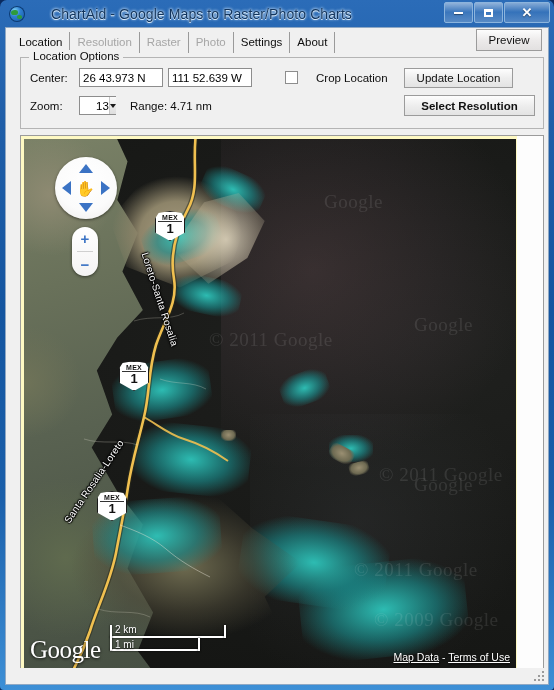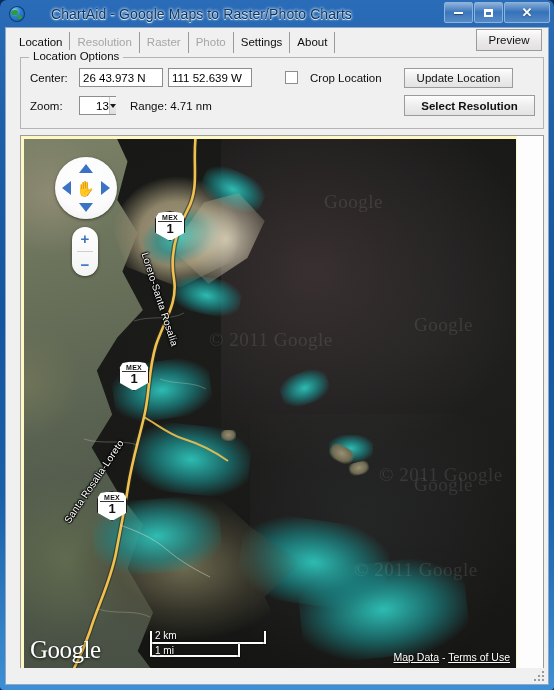--- a/index.html
+++ b/index.html
@@ -98,21 +98,21 @@
   }
   .combo .cv{font-size:11.5px;color:#000;padding-left:16px;flex:1;}
   .combo .cb{
     width:15px;height:17px;margin:0;background:linear-gradient(180deg,#fbfbfb,#eaeaea 50%,#dedede);
     border-left:1px solid #c6c6c6;display:flex;align-items:center;justify-content:center;
   }
   .combo .cb i{
     width:0;height:0;border-left:3.5px solid transparent;border-right:3.5px solid transparent;
     border-top:4px solid #1a1a1a;display:block;
   }
-  .chk{position:absolute;display:flex;align-items:center;gap:12px;cursor:default;}
+  .chk{position:absolute;display:flex;align-items:center;gap:18px;cursor:default;}
   .chk .box{width:13px;height:13px;border:1px solid #8d8d8d;background:#fff;box-sizing:border-box;}
   .chk .t{font-size:11.5px;color:#0d0d0d;white-space:nowrap;}
   .btn{
     position:absolute;border:1px solid #9b9b9b;box-sizing:border-box;
     background:linear-gradient(180deg,#fdfdfd,#ededed 52%,#e3e3e3);
     font-size:11.5px;color:#111;display:flex;align-items:center;justify-content:center;cursor:default;
   }
   .btn.bold{font-weight:bold;}
 
   
@@ -246,21 +246,21 @@
     text-shadow:-1px 0 1px #000,1px 0 1px #000,0 -1px 1px #000,0 1px 1px #000,0 0 3px #000;
     transform-origin:0 0;letter-spacing:.2px;
   }
 
   
   .googlelogo{
     position:absolute;left:6px;bottom:6px;font-family:"Liberation Serif",serif;
     font-size:25px;color:#fff;letter-spacing:-.5px;line-height:1;
     text-shadow:0 1px 3px rgba(0,0,0,.85);
   }
-  .scalebar{position:absolute;left:86px;bottom:11px;width:116px;height:26px;margin-left:40px;}
+  .scalebar{position:absolute;left:86px;bottom:17px;width:116px;height:26px;}
   .scalebar .ln{position:absolute;background:#fff;box-shadow:0 0 2px rgba(0,0,0,.9);}
   .sc-top{left:0;top:11px;height:2px;width:100%;}
   .sc-bot{left:0;bottom:0;height:2px;width:78%;}
   .sc-l{left:0;top:0;width:2px;height:25px;}
   .sc-r{right:0;top:0;width:2px;height:13px;}
   .sc-rb{left:76%;bottom:0;width:2px;height:13px;}
   .sc-t{position:absolute;left:5px;font-size:10px;color:#fff;text-shadow:0 1px 2px rgba(0,0,0,.95);}
   .sc-km{top:-1px;}
   .sc-mi{bottom:1px;}
   .attrib{
@@ -390,20 +390,21 @@
                 <path d="M74,470 C92,476 110,470 126,478" fill="none" stroke="#e9e4d6" stroke-width=".8" opacity=".3"></path>
                 <path d="M110,182 C128,176 146,182 160,174" fill="none" stroke="#e9e4d6" stroke-width=".8" opacity=".3"></path>
               </svg>
 
               <div class="wm" style="left:300px;top:52px;">Google</div>
               <div class="wm" style="left:185px;top:190px;">© 2011 Google</div>
               <div class="wm" style="left:390px;top:175px;">Google</div>
               <div class="wm" style="left:355px;top:325px;">© 2011 Google</div>
               <div class="wm" style="left:390px;top:335px;">Google</div>
               <div class="wm" style="left:330px;top:420px;">© 2011 Google</div>
+              <div class="wm" style="left:350px;top:470px;">© 2009 Google</div>
             </div>
 
             <div class="panctl">
               <span class="pa up"></span>
               <span class="pa dn"></span>
               <span class="pa lf"></span>
               <span class="pa rt"></span>
               <span class="hand">✋</span>
             </div>
 

